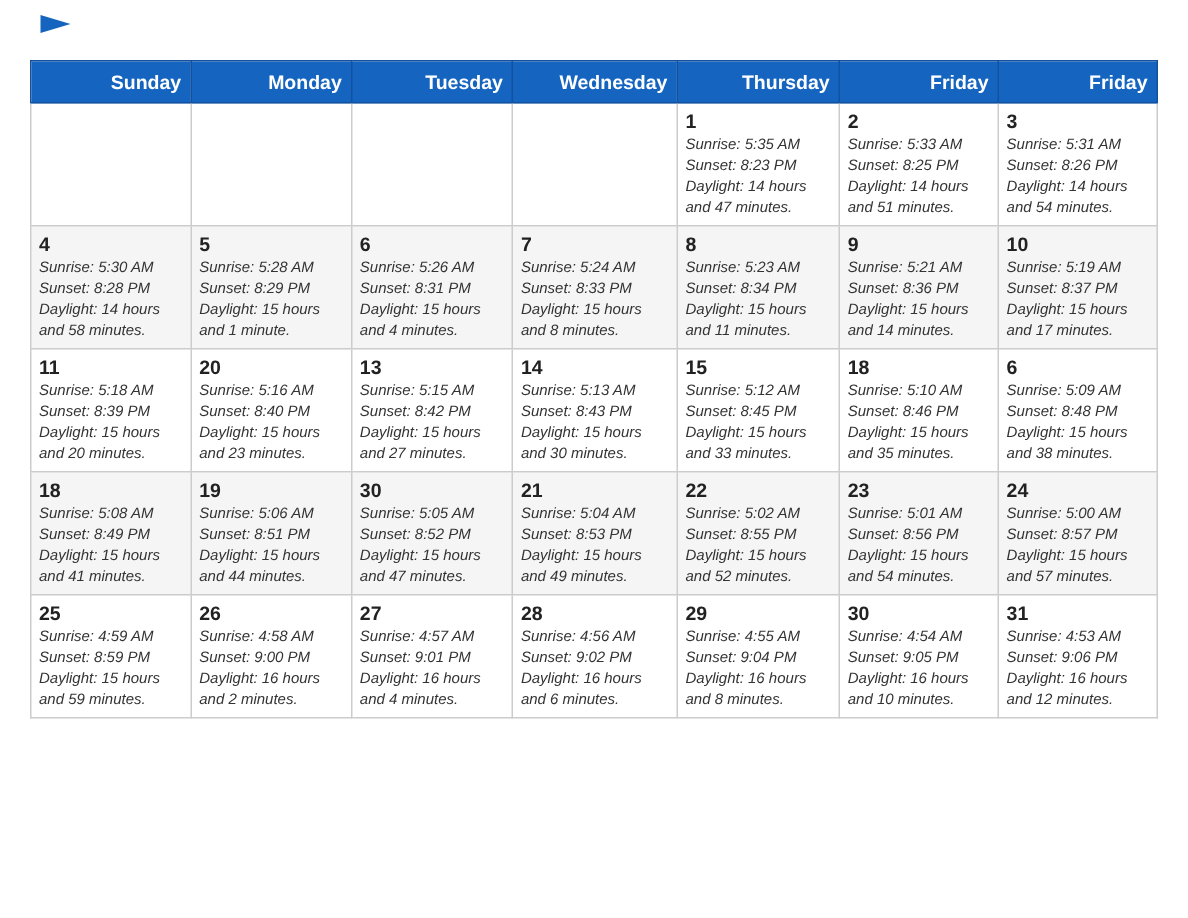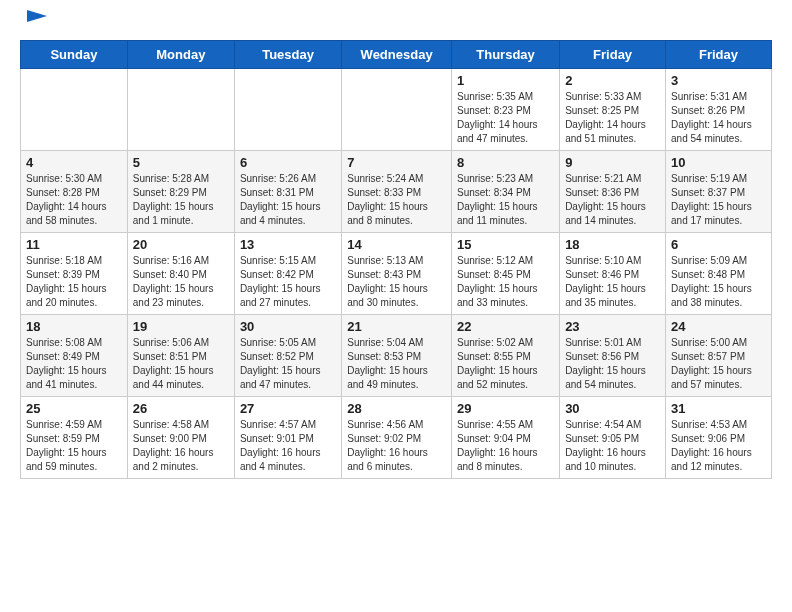--- a/index.html
+++ b/index.html
@@ -46,21 +46,21 @@
       width: 100%;
       border-collapse: collapse;
       border: 1px solid #ccc;
     }
     .calendar th {
       background: #1565c0;
       color: #fff;
       font-size: 13px;
       font-weight: bold;
       padding: 6px 6px;
-      text-align: center;
+      text-align: right;
       border: 1px solid #1250a0;
     }
     .calendar td {
       vertical-align: top;
       border: 1px solid #ccc;
       padding: 4px 5px;
       width: 113px;
       min-height: 80px;
       font-size: 10.5px;
       color: #333;
@@ -80,20 +80,21 @@
       font-size: 13px;
       font-weight: bold;
       color: #222;
       display: block;
       margin-bottom: 2px;
     }
     .day-detail {
       font-size: 10px;
       color: #333;
       line-height: 1.4;
+      font-style: italic;
     }
     .empty-cell {
       background: #fff !important;
     }
     
     .row-even td { background: #f5f7f5; }
     .row-odd td { background: #ffffff; }
   </style>
 </head>
 <body>

